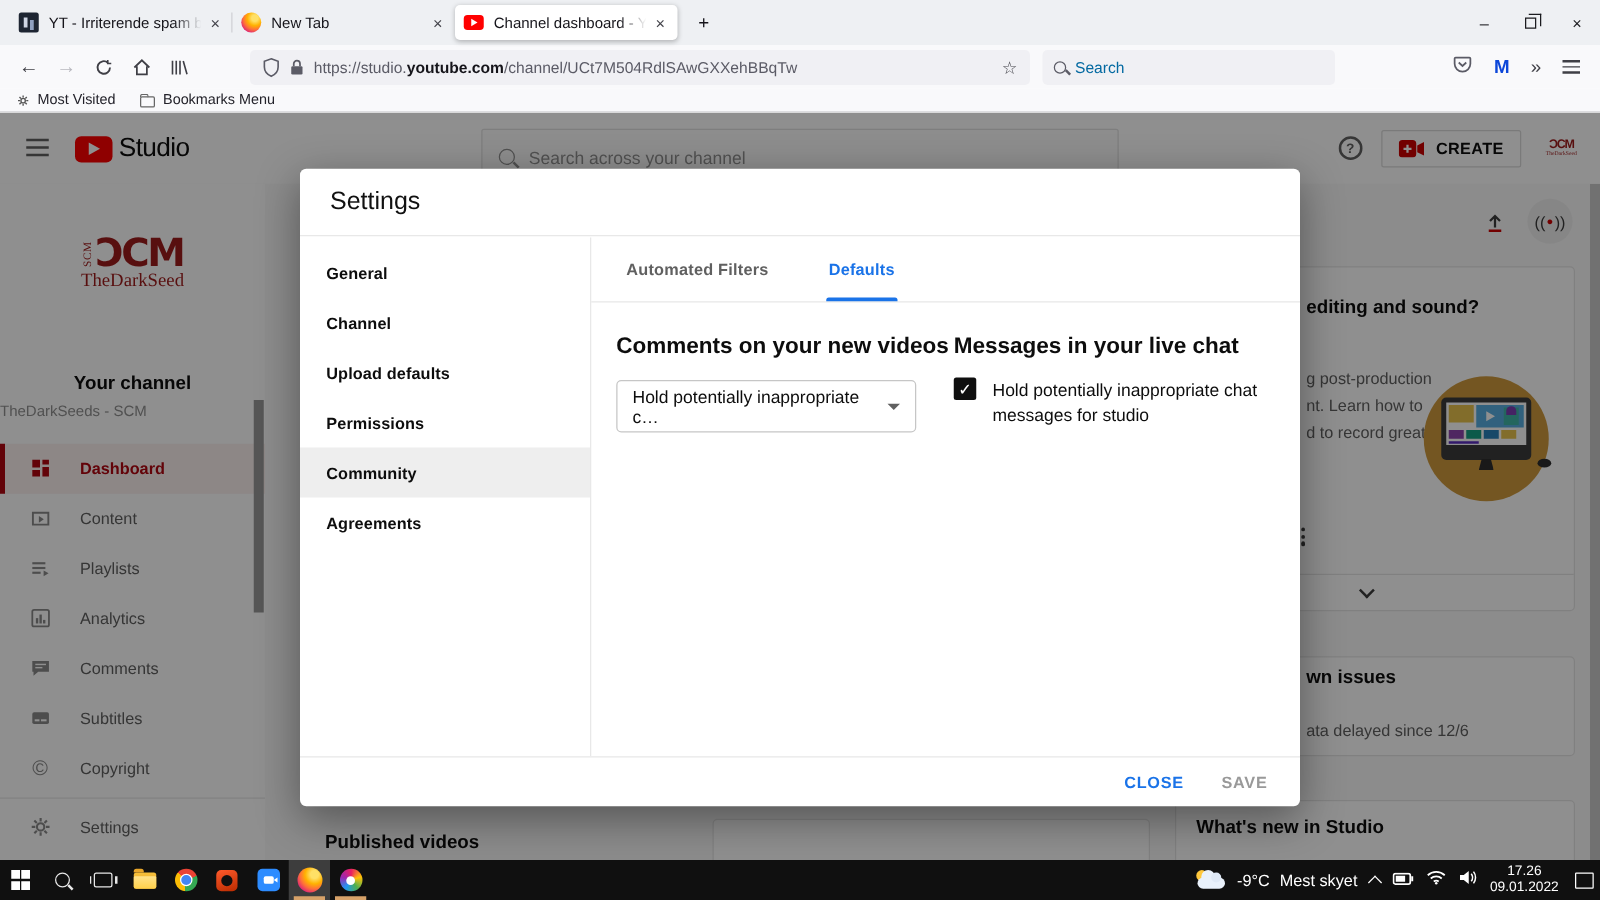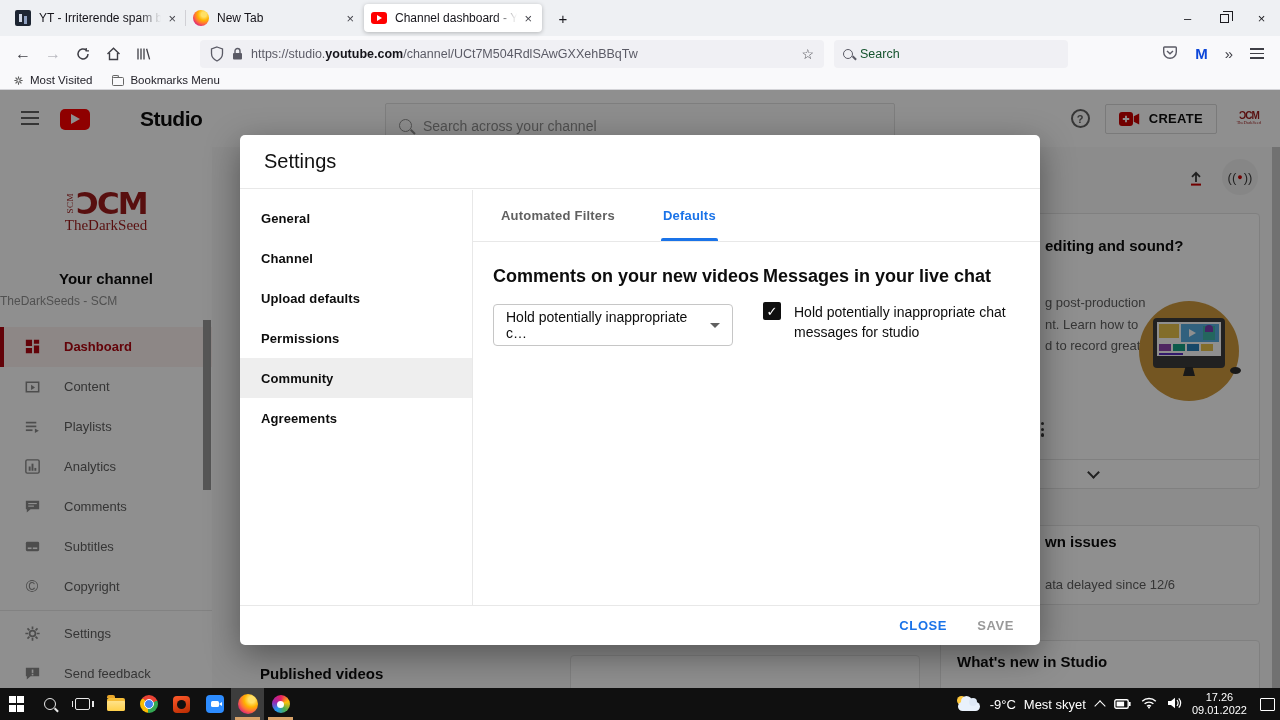--- a/index.html
+++ b/index.html
@@ -28,21 +28,21 @@
   .restore-glyph { width:9px; height:9px; border:1.1px solid #1b1b1f; position:relative; background:#eef0f3; }
   .restore-glyph::before { content:''; position:absolute; left:1.5px; top:-3.5px; width:9px; height:9px; border:1.1px solid #1b1b1f; border-left:none; border-bottom:none; }
 
   .toolbar { height:35px; background:#f9f9fb; display:flex; align-items:center; padding:0 8px; flex:none; }
   .navbtn { width:30px; height:28px; display:flex; align-items:center; justify-content:center; color:#3f3f46; font-size:16px; flex:none; }
   .navbtn.disabled { color:#b8b8bf; }
   .urlbar { width:624px; height:28px; margin-left:42px; background:#f0f0f4; border-radius:4px; display:flex; align-items:center; padding:0 10px; font-size:12.5px; color:#5b5b66; }
   .urlbar .sep-ico { margin-right:8px; display:flex; align-items:center; }
   .url-strong { color:#15141a; font-weight:700; }
   .url-star { margin-left:auto; font-size:14px; color:#45454c; }
-  .searchbar { width:234px; height:28px; margin-left:10px; background:#f0f0f4; border-radius:4px; display:flex; align-items:center; padding:0 9px; font-size:12.5px; color:#14532d; gap:7px; }
+  .searchbar { width:234px; height:28px; margin-left:10px; background:#f0f0f4; border-radius:4px; display:flex; align-items:center; padding:0 9px; font-size:12.5px; color:#0369a1; gap:7px; }
   .tb-icons { display:flex; align-items:center; margin-left:auto; gap:17px; padding-right:8px; }
   .mb-m { color:#0d47d9; font-weight:900; font-size:15px; }
   .overflow-ico { font-size:15px; color:#3f3f46; }
   .hamb { display:flex; flex-direction:column; gap:3px; }
   .hamb i { width:14px; height:1.7px; background:#3f3f46; }
 
   .bookmarks { height:19px; background:#f9f9fb; border-bottom:1px solid #d4d4d8; display:flex; align-items:center; padding:0 13px; gap:20px; font-size:11.5px; color:#23222a; flex:none; }
   .bm { display:flex; align-items:flex-end; gap:6px; }
   .bm-folder { width:12px; height:9px; border:1.2px solid #666; border-radius:1.5px; position:relative; }
   .bm-folder::before { content:''; position:absolute; top:-3.4px; left:-1.2px; width:5px; height:2.4px; border:1.2px solid #666; border-bottom:none; border-radius:2px 2px 0 0; }
@@ -54,36 +54,36 @@
   .mag.white::after { background:#e8e8e8; }
 
   
   .page { position:relative; height:598px; background:#f9f9f9; overflow:hidden; flex:none; }
   .s-header { position:absolute; top:0; left:0; right:0; height:57px; background:#fff; z-index:1; }
   .s-hamb { position:absolute; left:21px; top:21px; display:flex; flex-direction:column; gap:4px; }
   .s-hamb i { width:18px; height:2px; background:#606060; }
   .s-logo { position:absolute; left:60px; top:17px; display:flex; align-items:center; gap:5px; }
   .yt-box { width:30px; height:21px; background:#f00; border-radius:5px; display:flex; align-items:center; justify-content:center; }
   .yt-box i { width:0; height:0; border-left:9px solid #fff; border-top:5.5px solid transparent; border-bottom:5.5px solid transparent; }
-  .s-brand { font-size:21px; font-weight:700; letter-spacing:-0.5px; color:#0d0d0d;margin-left:45px; }
+  .s-brand { font-size:21px; font-weight:400; letter-spacing:-0.5px; color:#0d0d0d; }
   .s-search { position:absolute; left:385px; top:13px; width:510px; height:45px; background:#fcfcfc; border:1px solid #e0e0e0; border-radius:2px; display:flex; align-items:center; padding:0 13px; gap:11px; font-size:14px; color:#909090; }
   .s-right { position:absolute; right:14px; top:0; height:57px; display:flex; align-items:center; gap:15px; }
   .help-circ { width:19px; height:19px; border:2px solid #606060; border-radius:50%; color:#606060; font-size:11px; font-weight:700; display:flex; align-items:center; justify-content:center; }
   .create-btn { height:30px; background:#fff; border:1px solid #d9d9d9; border-radius:2px; display:flex; align-items:center; gap:9px; padding:0 13px; font-size:13px; font-weight:700; color:#0d0d0d; letter-spacing:0.3px; }
   .avatar { width:34px; height:32px; display:flex; flex-direction:column; align-items:center; justify-content:center; color:#9e1b1b; line-height:1; }
   .avatar b { font-size:10px; font-weight:900; letter-spacing:-1px; }
   .avatar s { font-size:4.5px; text-decoration:none; font-family:"Liberation Serif",serif; }
 
   .s-side { position:absolute; top:57px; left:0; width:212px; bottom:0; background:#fff; z-index:1; }
   .brand-logo { margin-top:44px; text-align:center; color:#9e1b1b; }
   .brand-row { display:flex; align-items:center; justify-content:center; gap:1px; }
   .brand-vert { writing-mode:vertical-rl; transform:rotate(180deg); font-size:9px; font-family:"Liberation Serif",serif; letter-spacing:0.5px; }
   .brand-big { font-size:31px; font-weight:900; letter-spacing:-2px; line-height:0.8; font-family:"DejaVu Sans",sans-serif; }
   .brand-sub { font-family:"Liberation Serif",serif; font-size:15px; margin-top:1px; }
-  .your-channel { text-align:center; font-size:15px; font-weight:700; color:#0d0d0d; margin-top:36px; }
+  .your-channel { text-align:center; font-size:15px; font-weight:700; color:#0d0d0d; margin-top:64px; }
   .channel-name { text-align:left; font-size:12px; color:#909090; margin-top:7px; }
   .s-menu { margin-top:19px; }
   .s-item { height:40px; display:flex; align-items:center; padding-left:22px; gap:22px; font-size:13px; color:#606060; position:relative; }
   .s-item .ico { width:20px; height:20px; flex:none; color:#8a8a8a; display:flex; align-items:center; justify-content:center; }
   .s-item.active { background:#fbf0ef; color:#b00710; font-weight:700; }
   .s-item.active .ico { color:#b00710; }
   .s-item.active::before { content:''; position:absolute; left:0; top:0; bottom:0; width:4px; background:#b00710; }
   .s-div { height:1px; background:#e8e8e8; margin:3px 0; }
   .side-scroll { position:absolute; right:1px; top:173px; width:8px; height:170px; background:#9a9a9a; }
 

